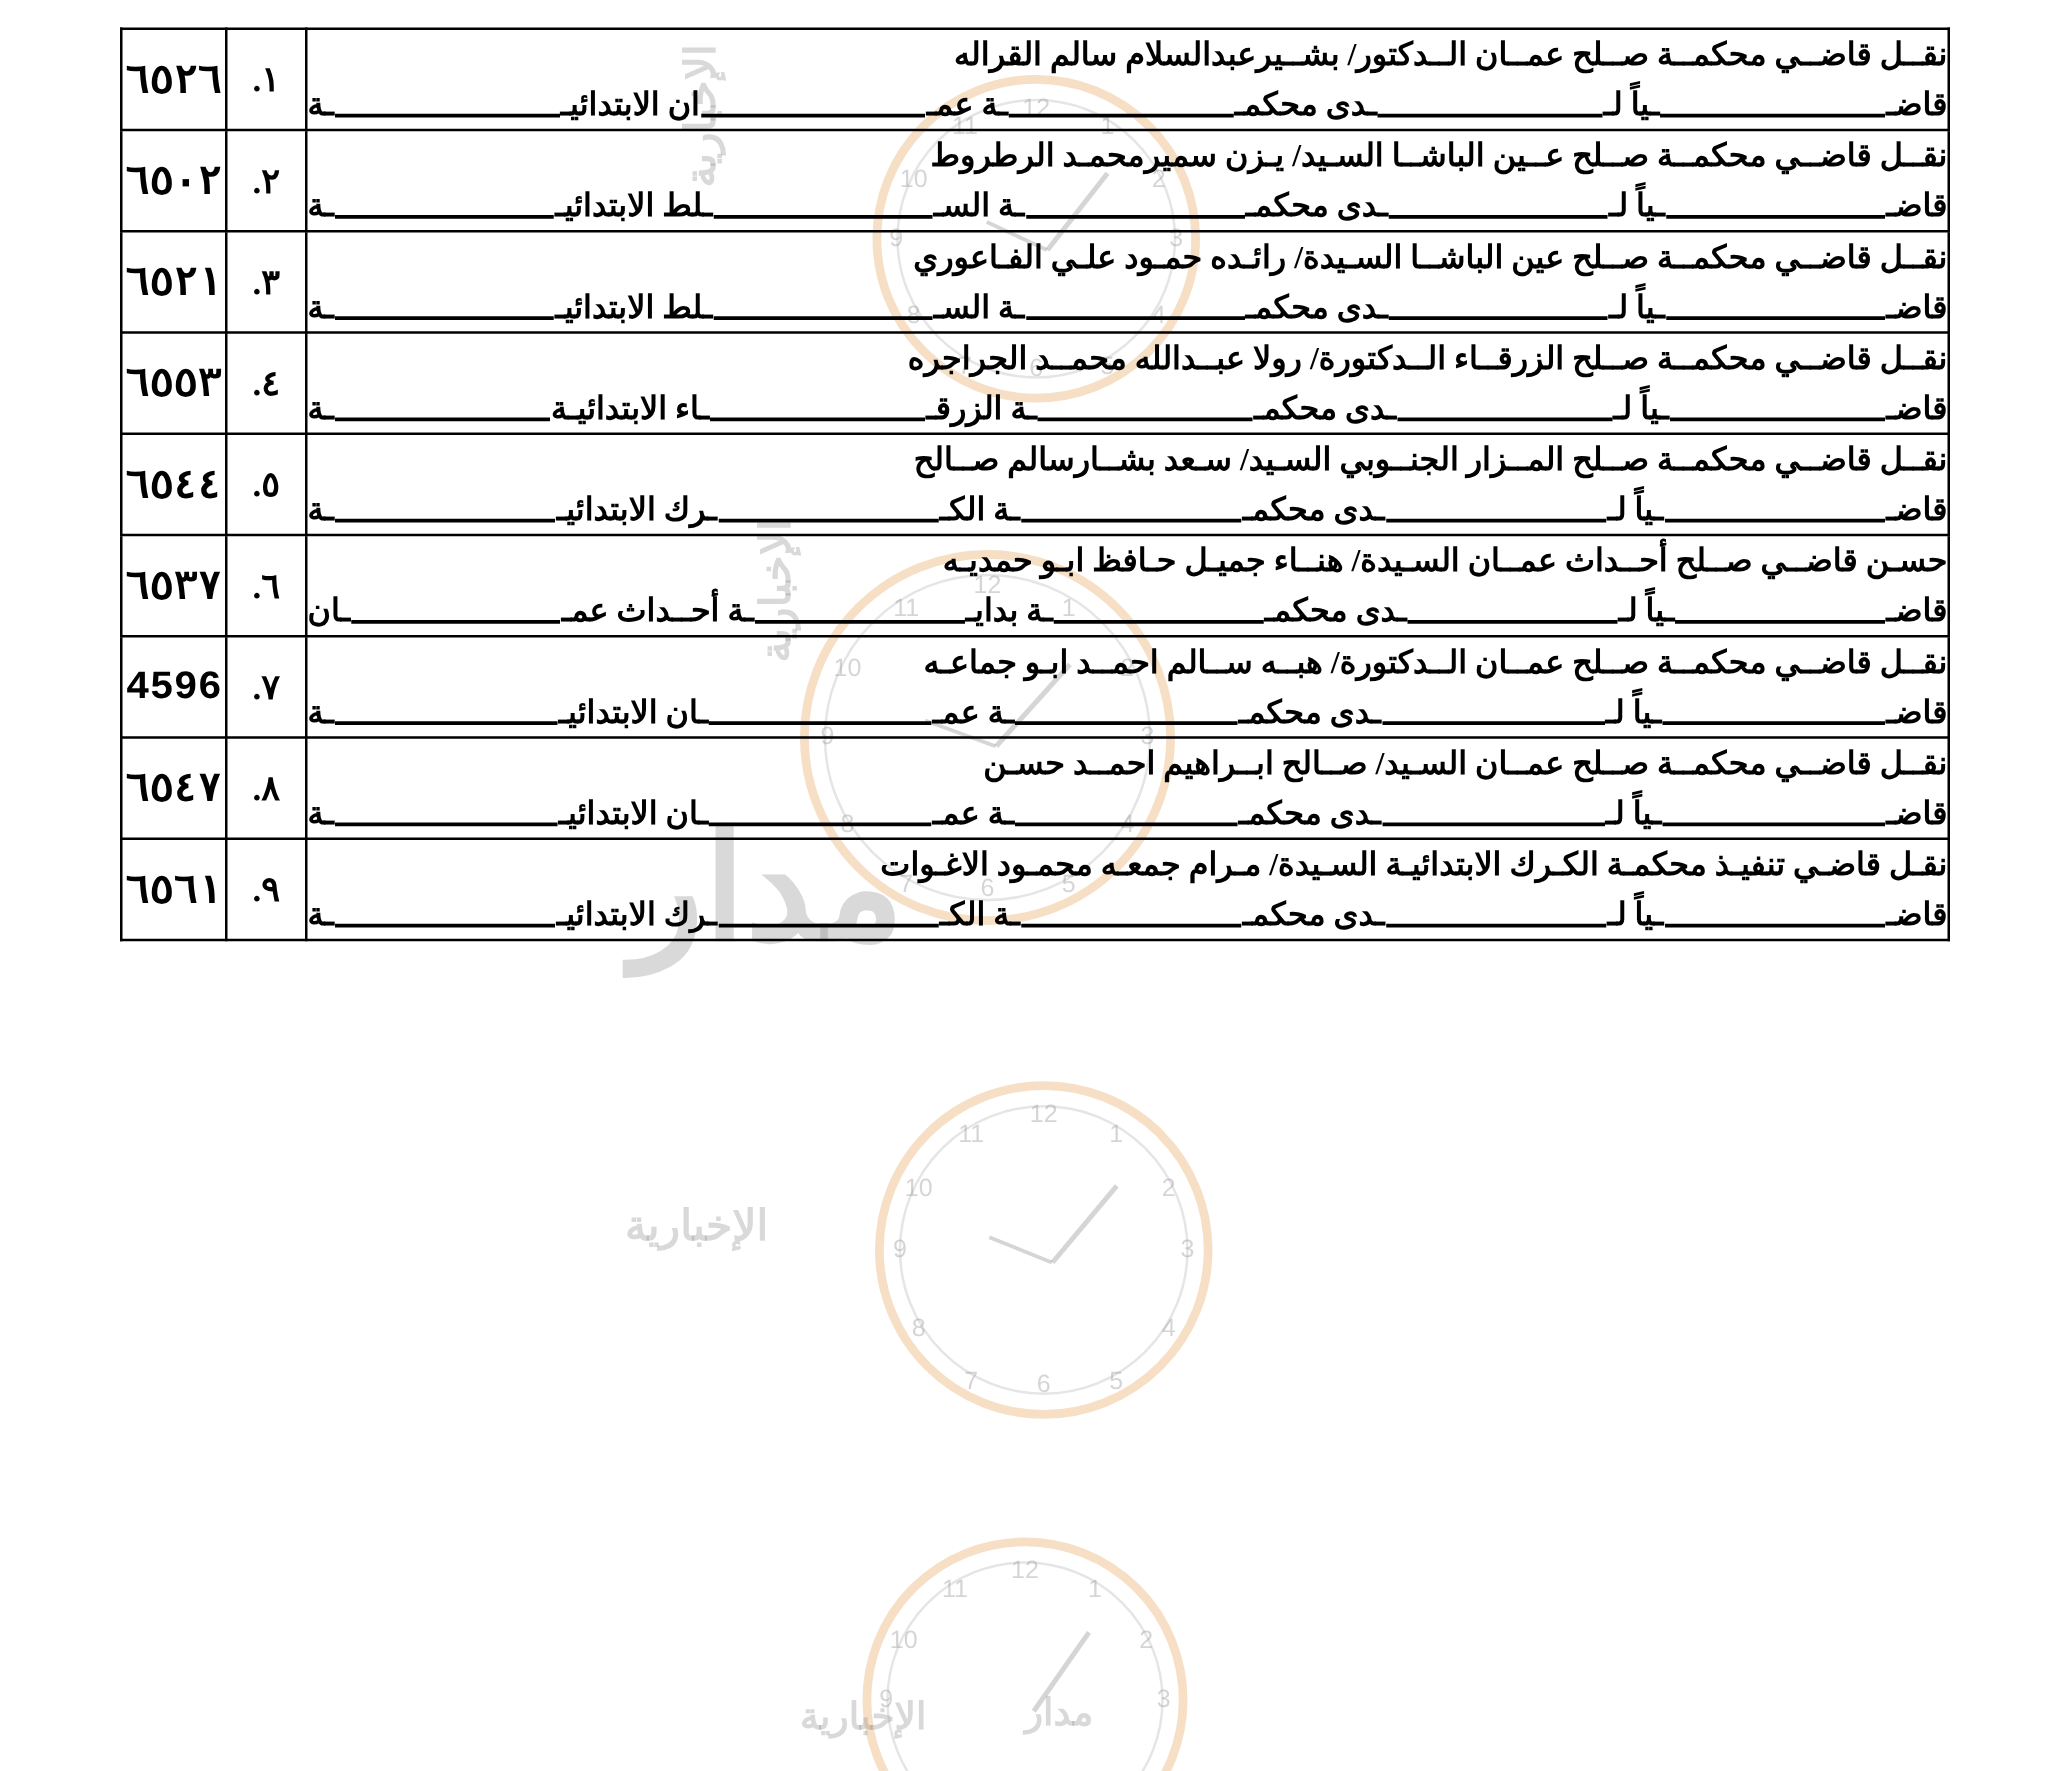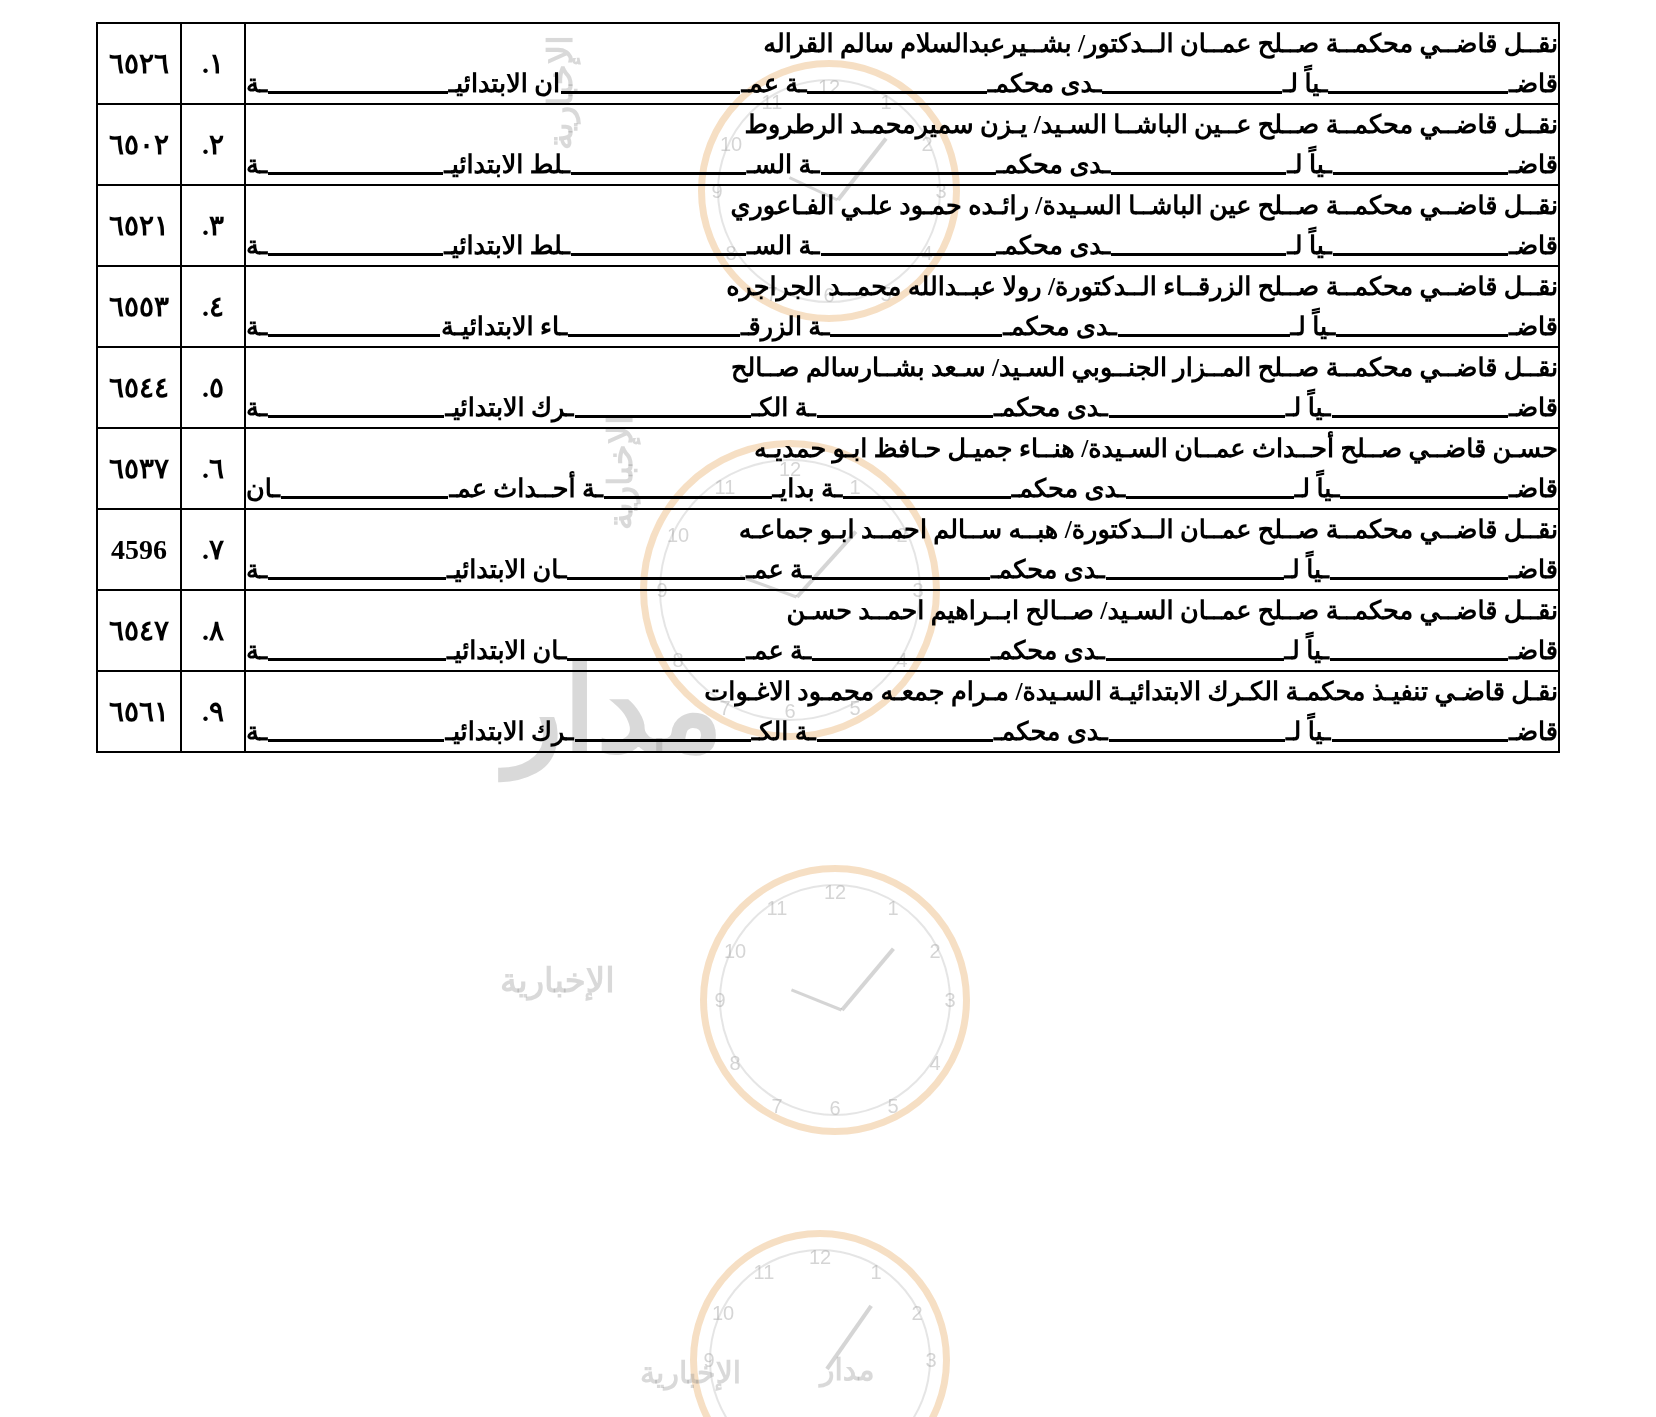--- a/index.html
+++ b/index.html
@@ -71,23 +71,23 @@
   }
   table.decisions td {
     border: 2.5px solid #000;
     padding: 0;
     vertical-align: middle;
     background: transparent;
   }
   td.num-col {
     width: 82px;
     text-align: center;
-    font-size: 28px;
+    font-size: 32px;
     font-weight: bold;
-    font-family: Liberation Serif, serif;
+    font-family: Liberation Mono, monospace;
   }
   td.idx-col {
     width: 62px;
     text-align: center;
     font-size: 28px;
     font-weight: bold;
     font-family: "Liberation Serif", serif;
   }
   td.body-col {
     padding: 6px 14px 10px 14px;

